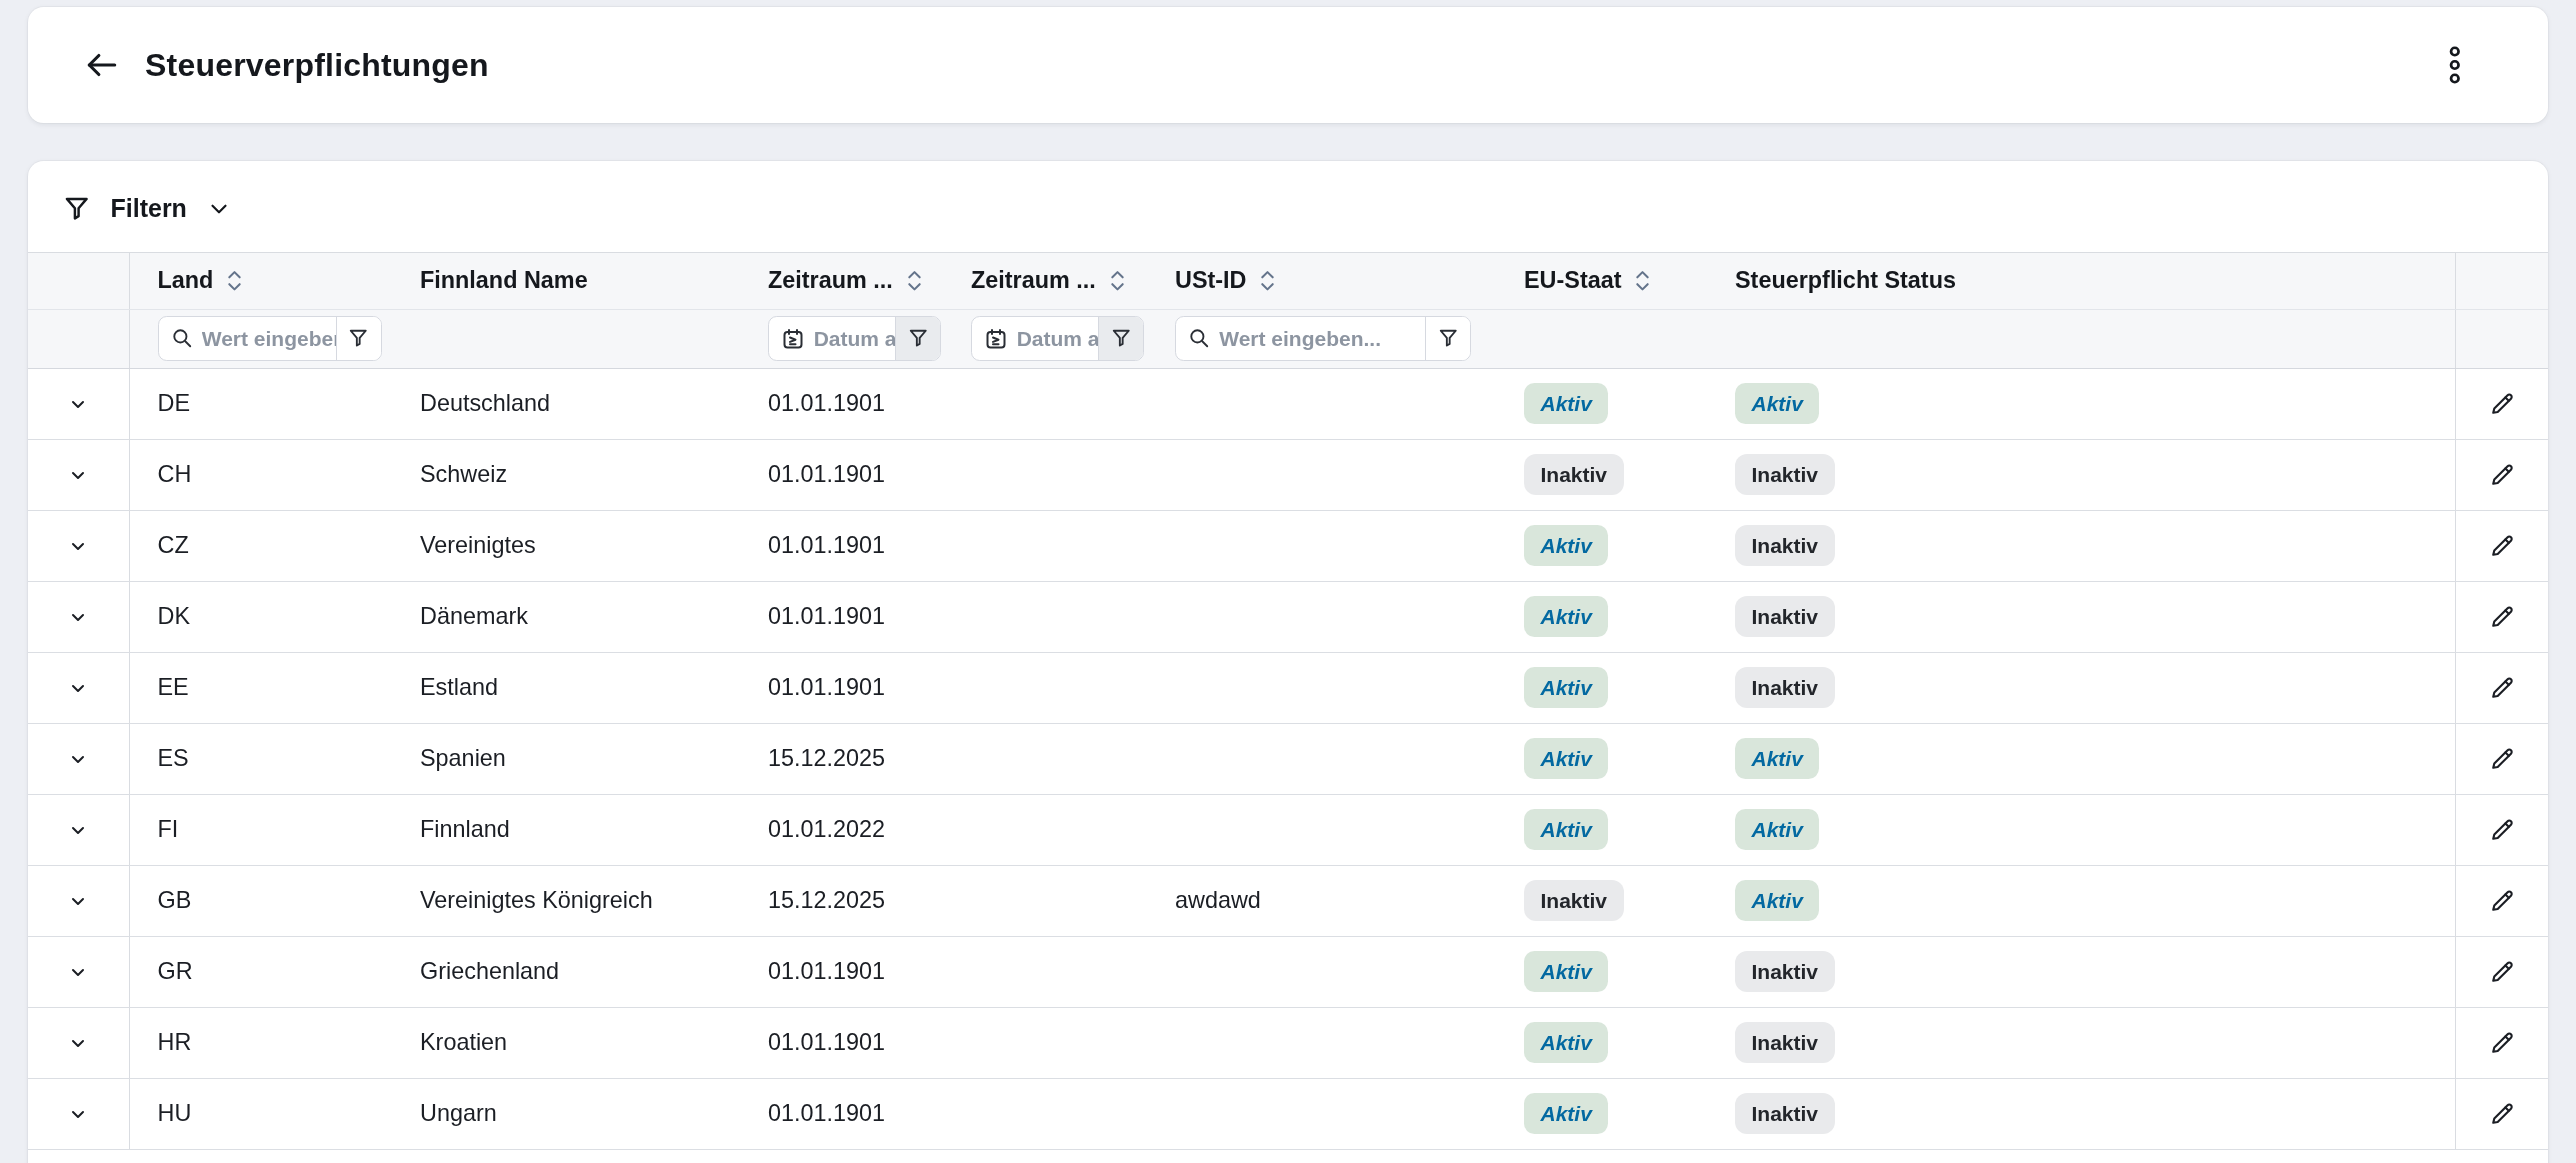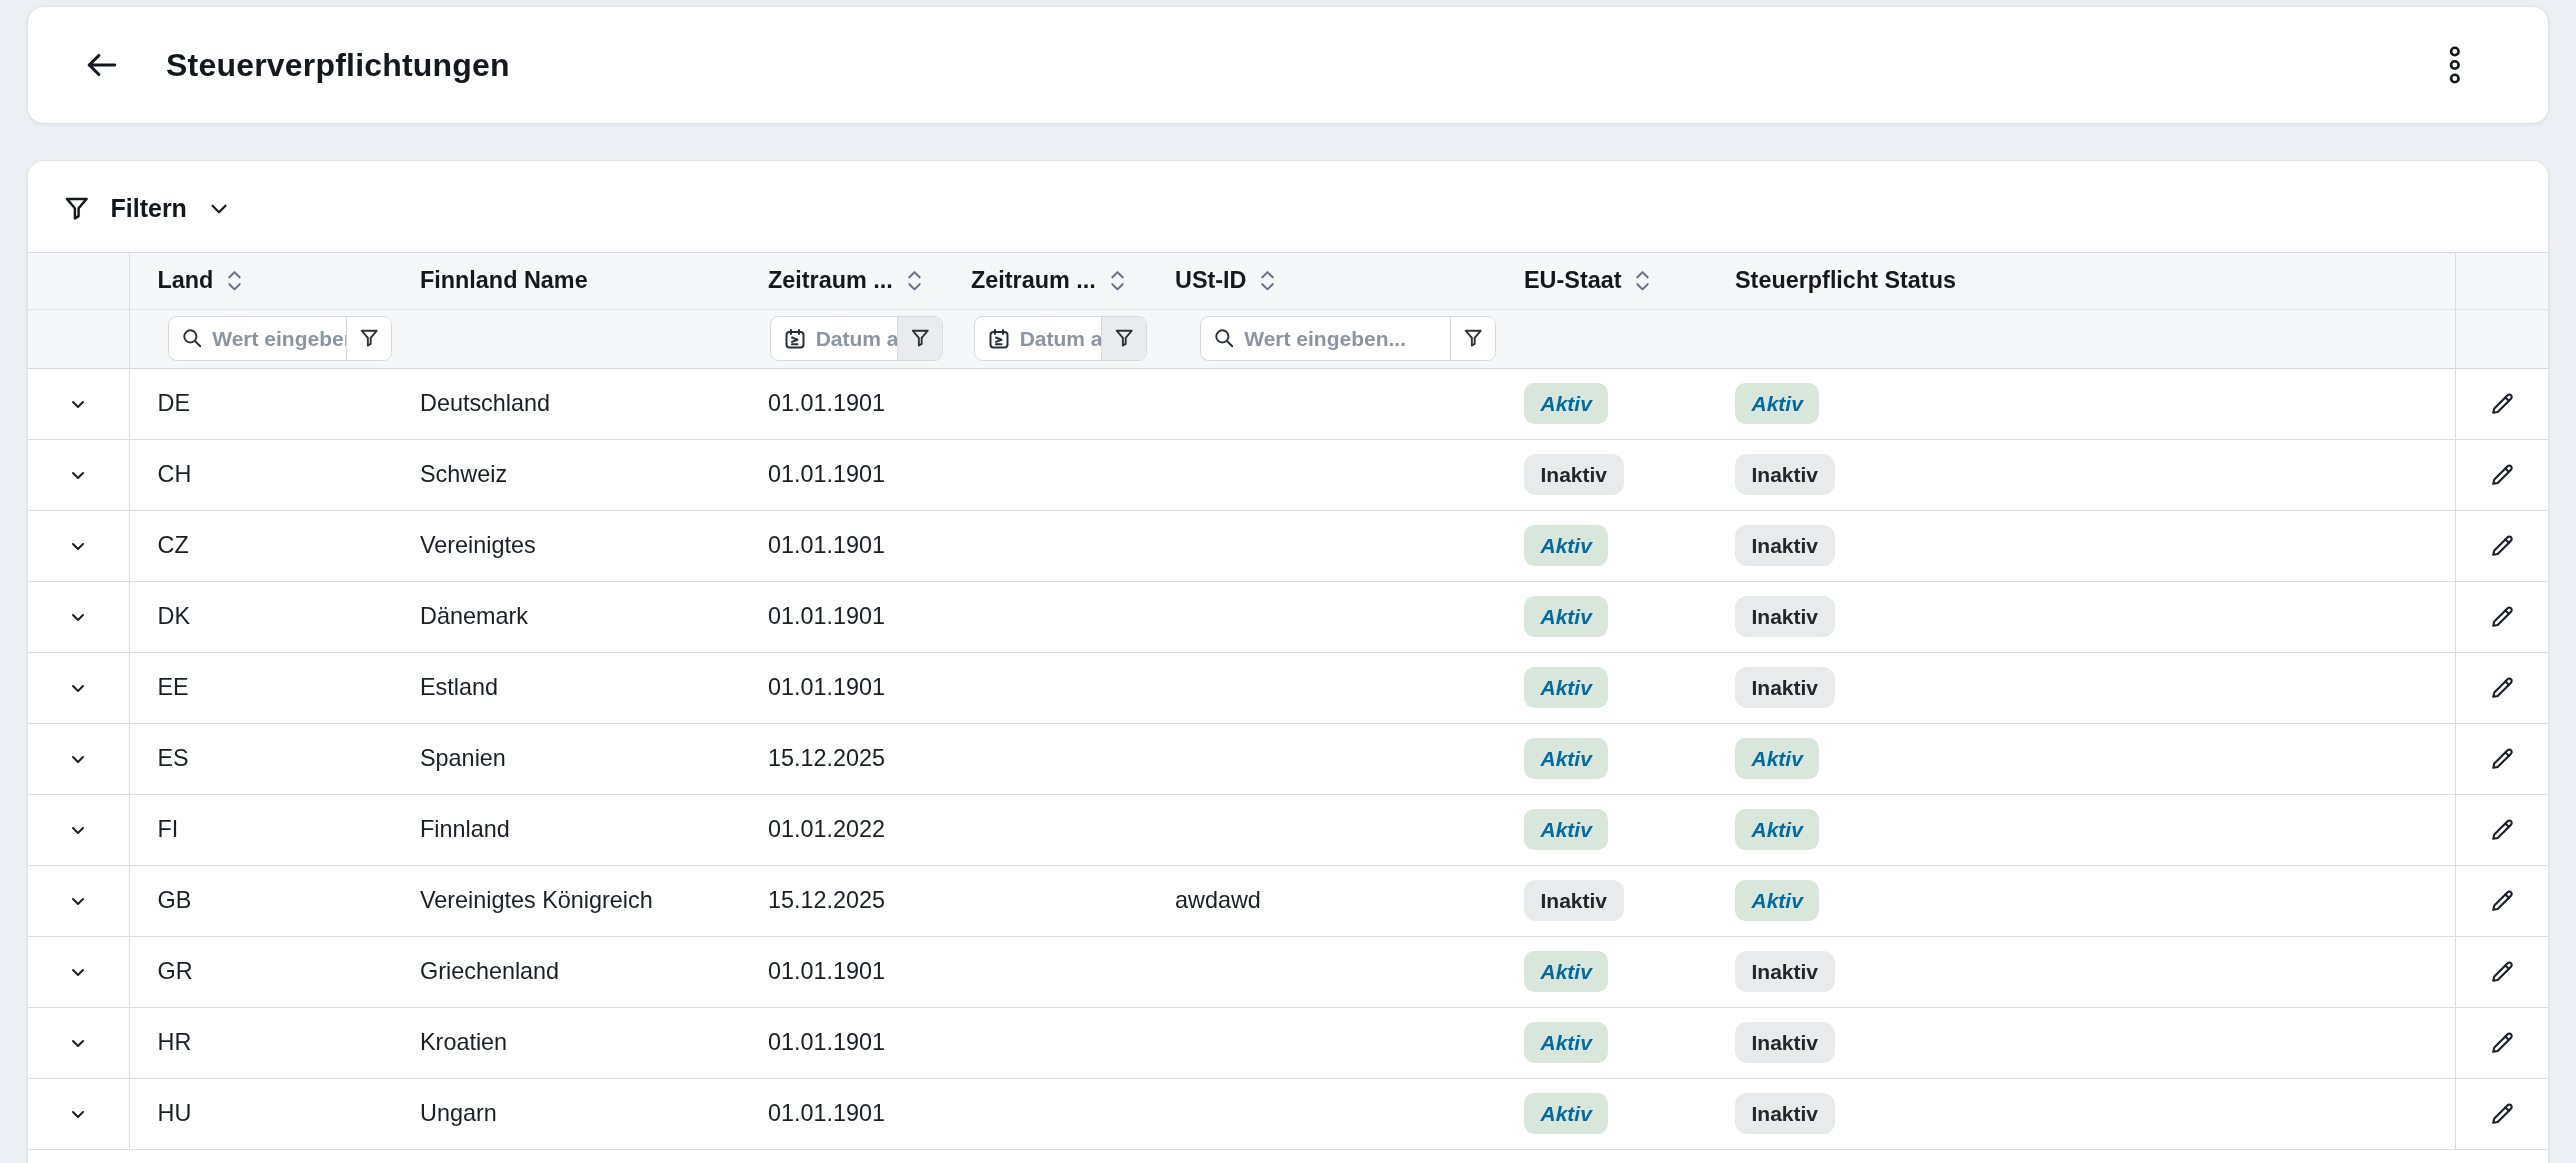--- a/index.html
+++ b/index.html
@@ -22,21 +22,21 @@
     display:flex;
     align-items:center;
     padding:0 69px 0 49px;
   }
   .back-btn {
     width:49px; height:49px;
     display:flex; align-items:center; justify-content:center;
     background:none; border:none; cursor:pointer; color:#15181d;
     flex:0 0 auto;
   }
-  .header-text { margin-left:40px; flex:1 1 auto; }
+  .header-text { margin-left:19px; flex:1 1 auto; }
   .page-title { font-size:32px; font-weight:700; color:#15181d; letter-spacing:0.2px; }
   .page-subtitle { font-size:23.4px; color:#535b68; margin-top:10.4px; }
   .kebab-btn {
     width:49px; height:55px;
     display:flex; align-items:center; justify-content:center;
     background:none; border:none; cursor:pointer; color:#15181d;
     flex:0 0 auto;
   }
 
   
@@ -63,21 +63,21 @@
   col.c-z1    { width:203px; }
   col.c-z2    { width:204px; }
   col.c-ust   { width:349px; }
   col.c-eu    { width:211px; }
   col.c-stat  { width:748px; }
   col.c-edit  { width:94px; }
 
   thead th {
     background:#f6f7f9;
     font-size:23.4px; font-weight:700; color:#15181d;
-    text-align:right; padding:0 0 0 28px;
+    text-align:left; padding:0 0 0 28px;
     height:57px;
     border-top:1.7px solid #d9dce1;
     border-bottom:1.7px solid #e2e5ea;
     white-space:nowrap; overflow:hidden;
   }
   thead tr.filter-row th {
     height:59px;
     border-top:none;
     border-bottom:1.7px solid #d5d8de;
   }

